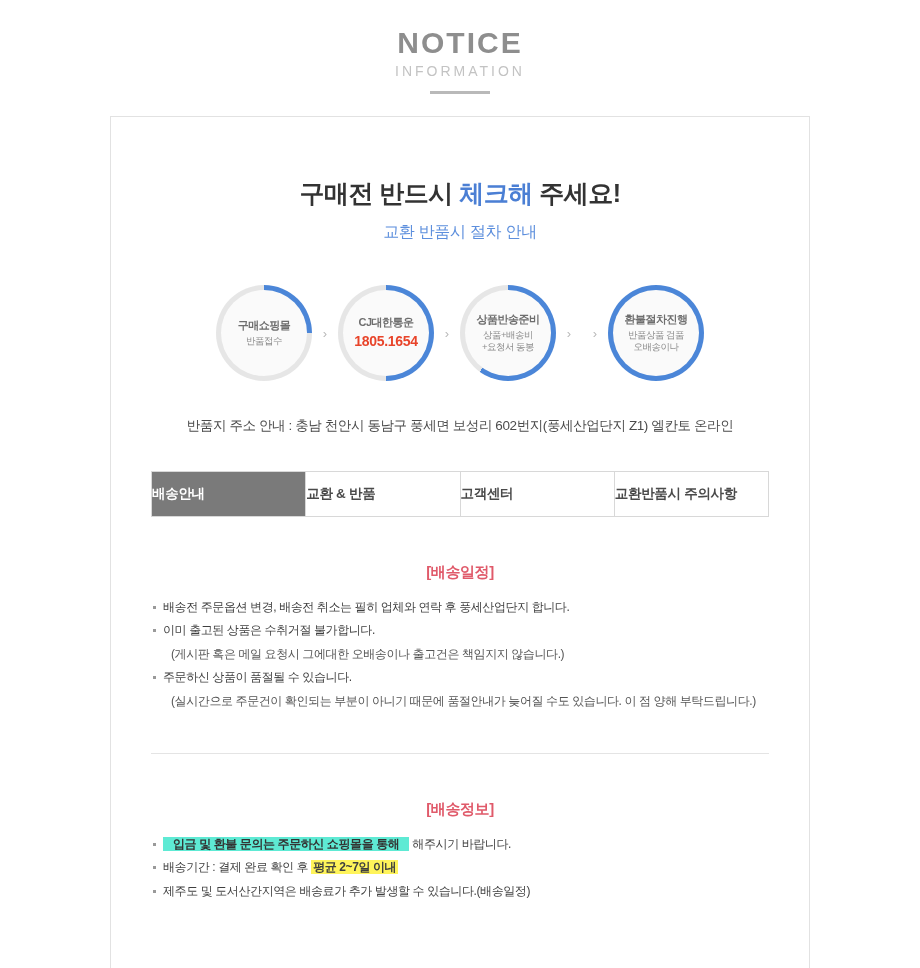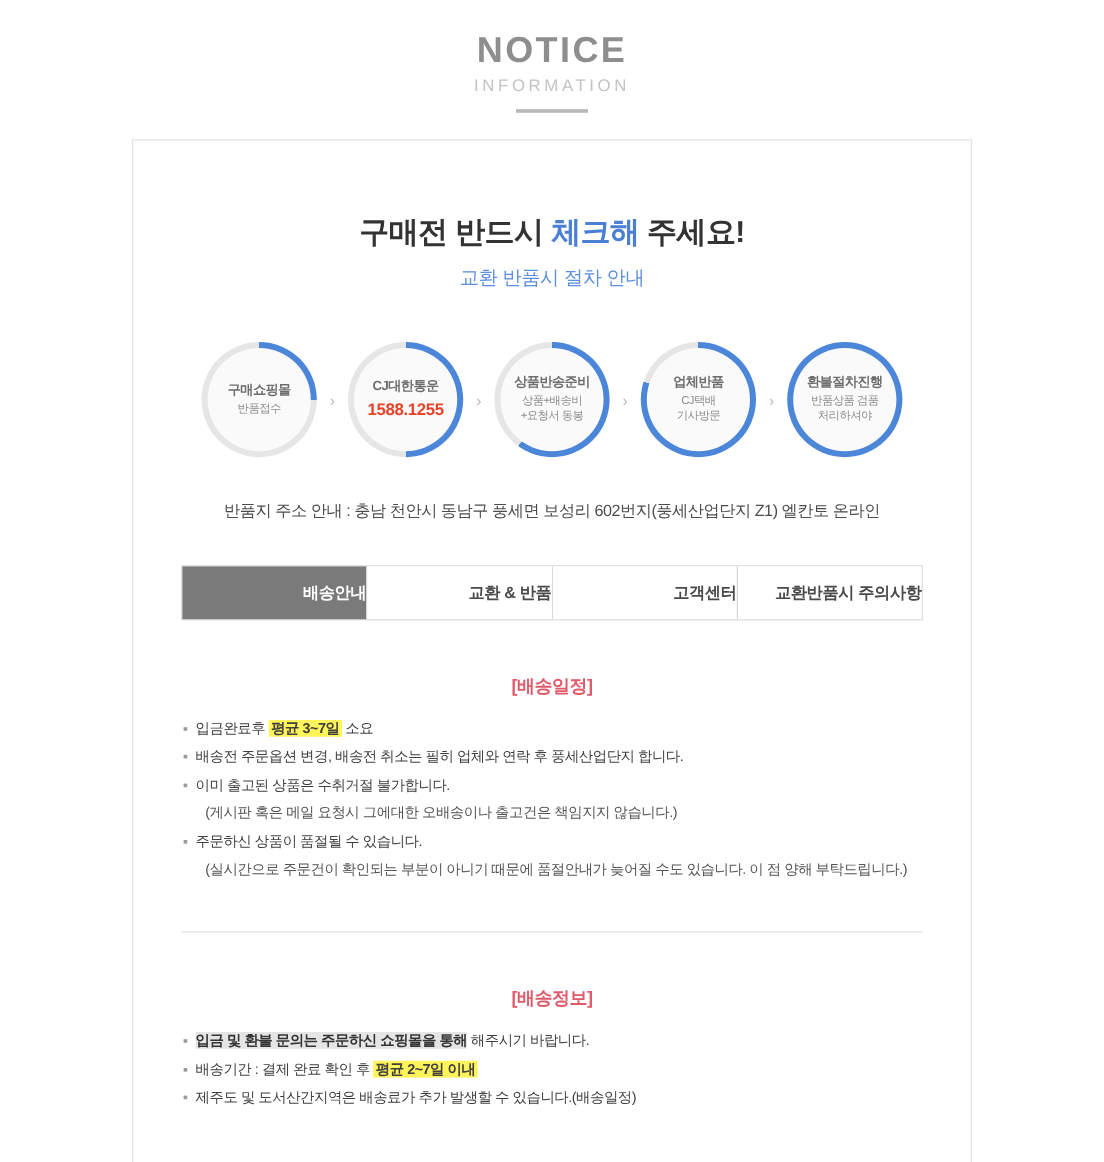--- a/index.html
+++ b/index.html
@@ -145,21 +145,21 @@
   }
 
   
   .tabs {
     display: flex;
     margin-top: 36px;
     border: 1px solid #d8d8d8;
   }
   .tab {
     flex: 1;
-    text-align: right;
+    text-align: left;
     padding: 13px 0;
     font-size: 13.5px;
     font-weight: bold;
     color: #4a4a4a;
     background: #ffffff;
     border-right: 1px solid #d8d8d8;
     letter-spacing: -0.3px;
     cursor: pointer;
   }
   .tab:last-child { border-right: none; }
@@ -201,23 +201,23 @@
   ul.bullets li.sub {
     padding-left: 20px;
     color: #555;
   }
   .mark-y {
     background: #fff45a;
     font-weight: bold;
     padding: 0 2px;
   }
   .mark-g {
-    background: #e5e5e5;
-    font-weight: bold;
-    padding: 0 0;
+    background: #5eead4;
+    font-weight: bold;
+    padding: 0 10px;
     color: #333;
   }
   .divider {
     height: 1px;
     background: #e4e4e4;
     margin: 40px 0 0 0;
   }
 </style>
 </head>
 <body>
@@ -247,73 +247,61 @@
             <div class="l2">반품접수</div>
           </div>
         </div>
         <div class="arrow">›</div>
 
         <div class="step">
           <div class="ring" style="background: conic-gradient(rgb(75, 134, 216) 0deg, rgb(75, 134, 216) 180deg, rgb(230, 230, 230) 180deg, rgb(230, 230, 230) 360deg);"></div>
           <div class="inner"></div>
           <div class="content">
             <div class="l1">CJ대한통운</div>
-            <div class="phone">1588.1255</div>
+            <div class="phone">1805.1654</div>
           </div>
         </div>
         <div class="arrow">›</div>
 
         <div class="step">
           <div class="ring" style="background: conic-gradient(rgb(75, 134, 216) 0deg, rgb(75, 134, 216) 216deg, rgb(230, 230, 230) 216deg, rgb(230, 230, 230) 360deg);"></div>
           <div class="inner"></div>
           <div class="content">
             <div class="l1">상품반송준비</div>
             <div class="l2" style="white-space:pre-line">상품+배송비
 +요청서 동봉</div>
           </div>
         </div>
         <div class="arrow">›</div>
 
-        <div class="step">
-          <div class="ring" style="background: conic-gradient(rgb(75, 134, 216) 0deg, rgb(75, 134, 216) 288deg, rgb(230, 230, 230) 288deg, rgb(230, 230, 230) 360deg);"></div>
-          <div class="inner"></div>
-          <div class="content">
-            <div class="l1">업체반품</div>
-            <div class="l2" style="white-space:pre-line">CJ택배
-기사방문</div>
-          </div>
-        </div>
         <div class="arrow">›</div>
 
         <div class="step">
           <div class="ring" style="background: conic-gradient(rgb(75, 134, 216) 0deg, rgb(75, 134, 216) 360deg, rgb(230, 230, 230) 360deg, rgb(230, 230, 230) 360deg);"></div>
           <div class="inner"></div>
           <div class="content">
             <div class="l1">환불절차진행</div>
             <div class="l2" style="white-space:pre-line">반품상품 검품
-처리하셔야</div>
+오배송이나</div>
           </div>
         </div>
       </div>
 
       <div class="address">반품지 주소 안내 :  충남 천안시 동남구 풍세면 보성리 602번지(풍세산업단지 Z1) 엘칸토 온라인</div>
 
       <div class="tabs">
         <div class="tab active">배송안내</div>
         <div class="tab">교환 &amp; 반품</div>
         <div class="tab">고객센터</div>
         <div class="tab">교환반품시 주의사항</div>
       </div>
 
       <div class="section">
         <div class="section-title">[배송일정]</div>
         <ul class="bullets">
-          <li class="bullet">
-            <span>입금완료후 </span><span class="mark-y">평균 3~7일</span><span> 소요</span>
-          </li>
           <li class="bullet">배송전 주문옵션 변경, 배송전 취소는 필히 업체와 연락 후 풍세산업단지 합니다.</li>
           <li class="bullet">이미 출고된 상품은 수취거절 불가합니다.</li>
           <li class="sub">(게시판 혹은 메일 요청시 그에대한 오배송이나 출고건은 책임지지 않습니다.)</li>
           <li class="bullet">주문하신 상품이 품절될 수 있습니다.</li>
           <li class="sub">(실시간으로 주문건이 확인되는 부분이 아니기 때문에 품절안내가 늦어질 수도 있습니다. 이 점 양해 부탁드립니다.)</li>
         </ul>
       </div>
 
       <div class="divider"></div>
 

